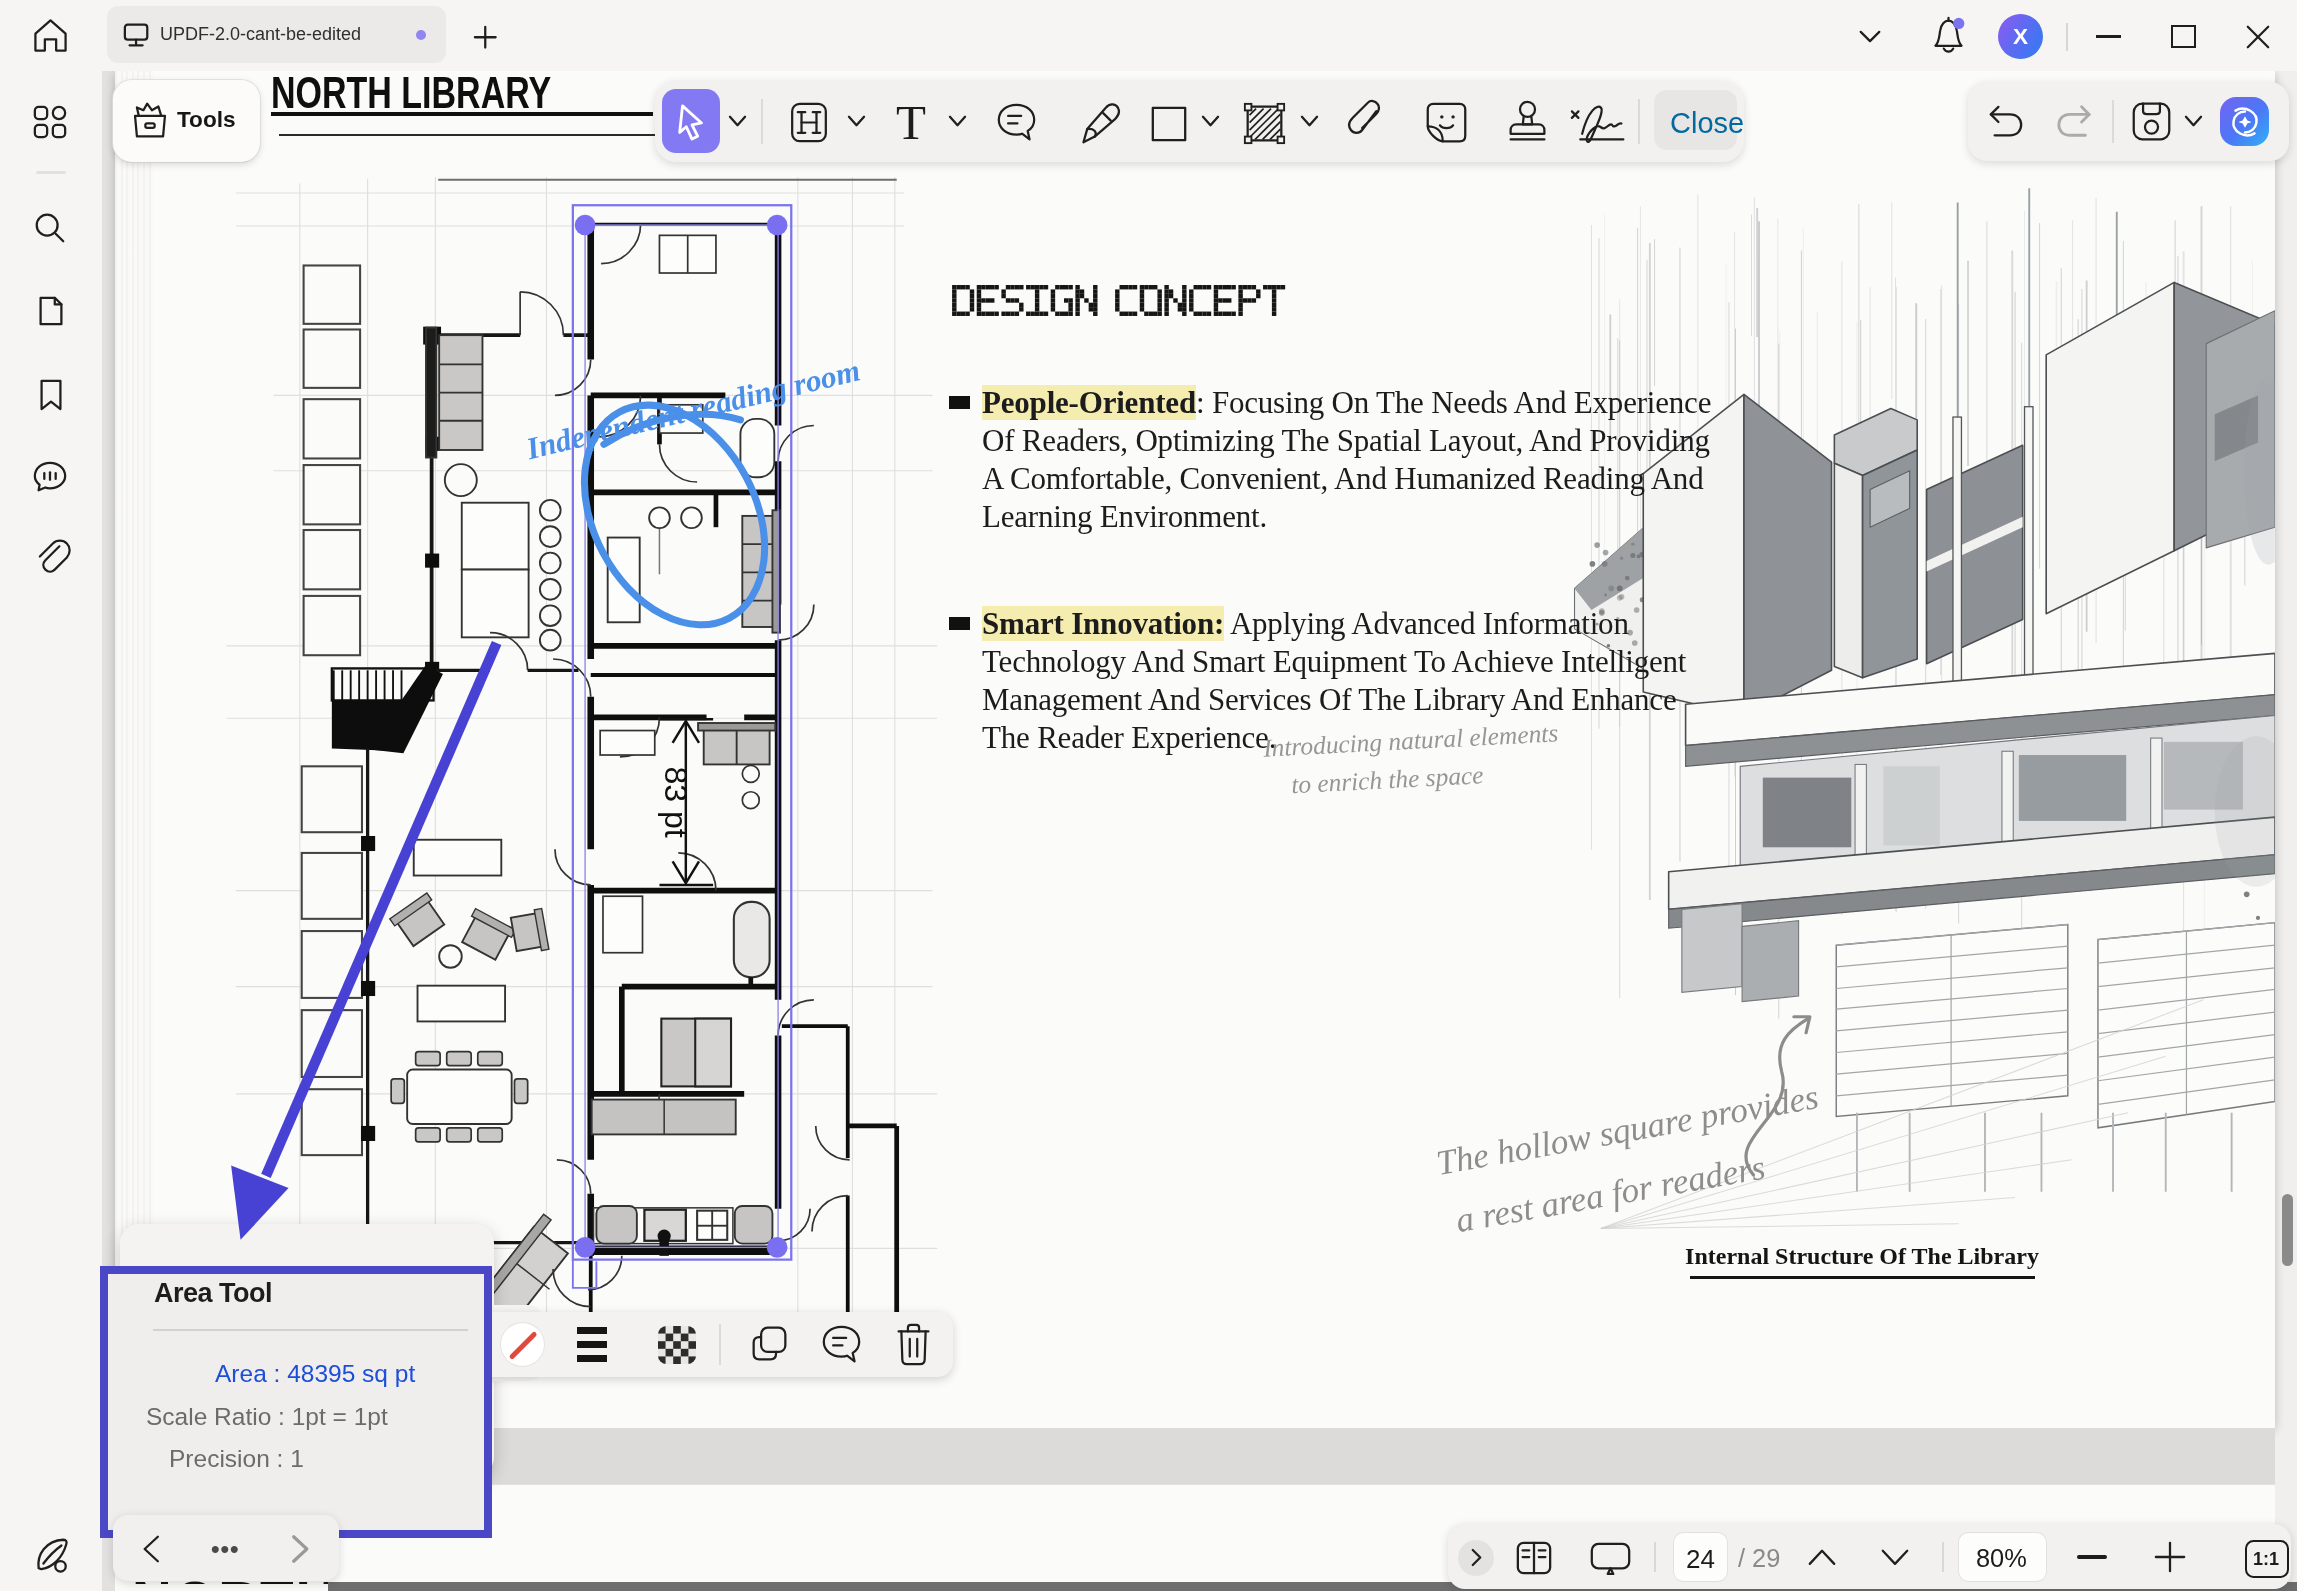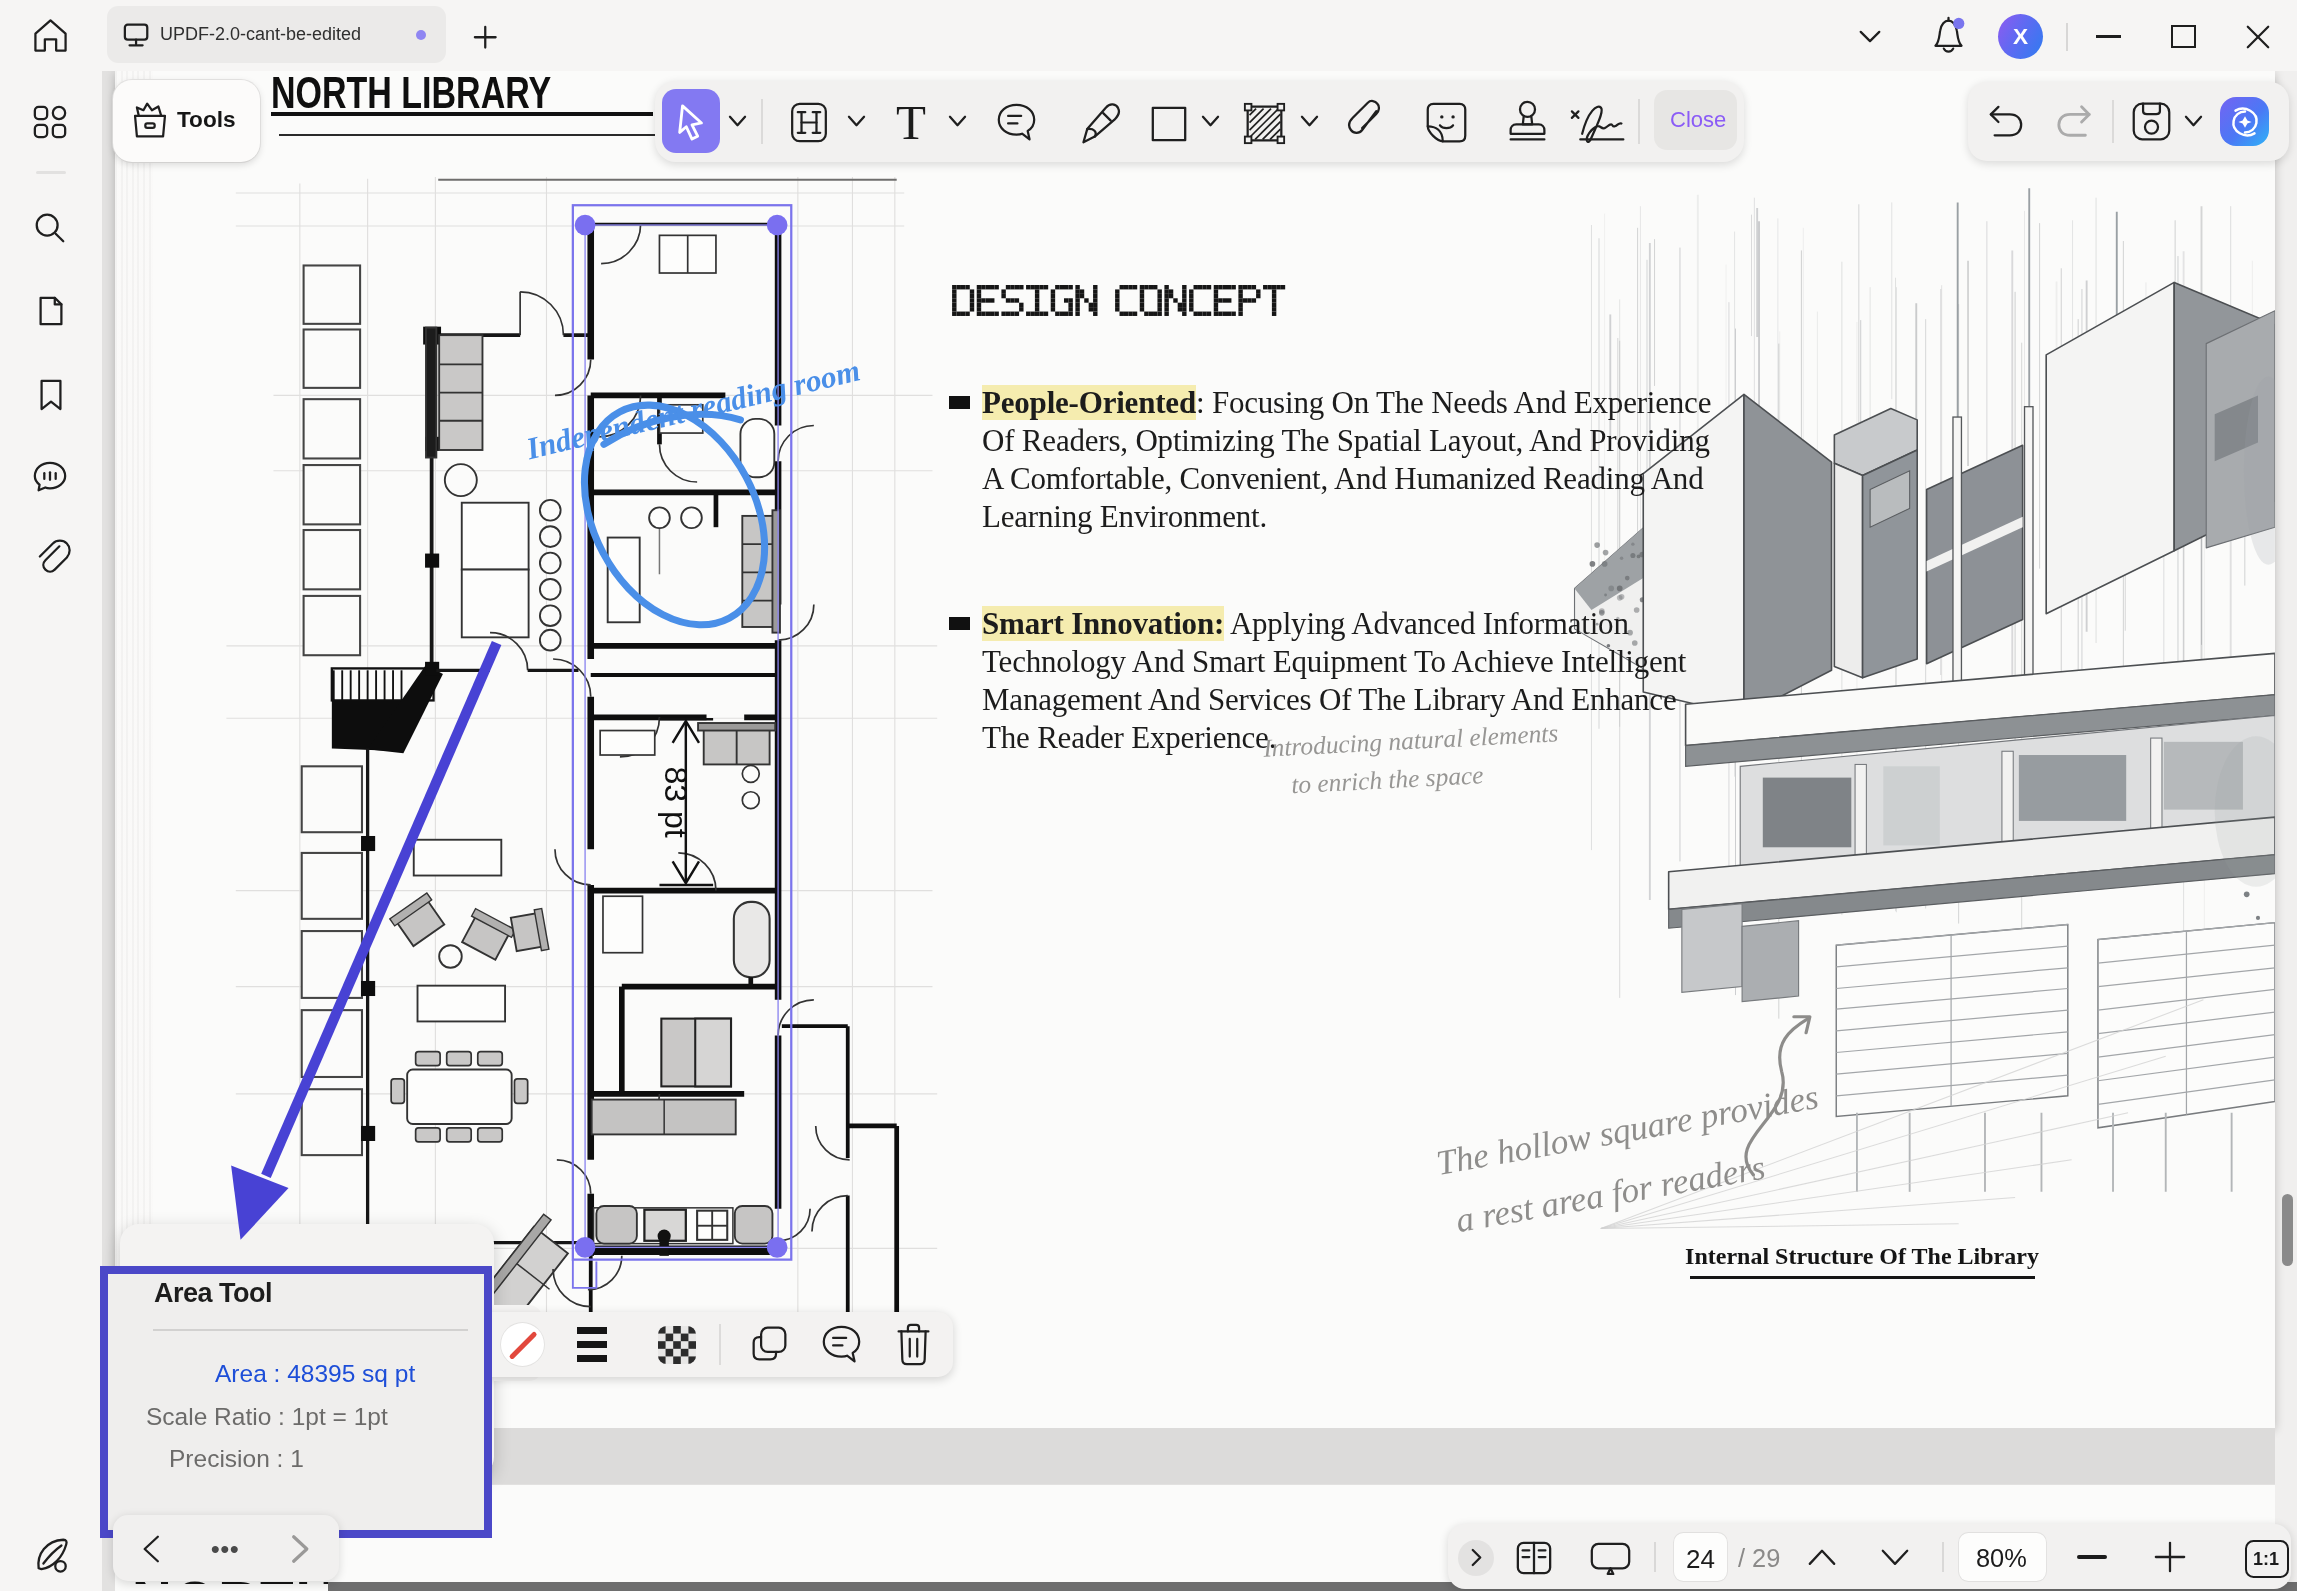--- a/index.html
+++ b/index.html
@@ -1026,21 +1026,21 @@
 </svg>
 
 <svg class="abs" style="left:1569px; top:102px;" width="60" height="43" viewBox="0 0 64 46">
   <path class="ico" stroke-width="2.4" d="M 3,10 L 10,17 M 10,10 L 3,17"></path>
   <path class="ico" stroke-width="2.4" d="M 14,34 C 20,10 30,2 34,6 C 38,10 28,28 24,38 C 22,43 20,44 19,41 C 18,37 24,28 30,26 C 34,25 34,29 38,28 C 41,27 42,24 45,24 C 47,24 46,27 49,26 C 52,25 53,22 56,23"></path>
   <line x1="12" y1="40" x2="58" y2="40" class="ico" stroke-width="2.4"></line>
 </svg>
 <div class="abs" style="left:1638px; top:99px; width:1.9px; height:45px; background:#dbdad9;"></div>
 
 <div class="abs" style="left:1654px; top:90px; width:83px; height:60px; background:#e7e6e4; border-radius:13px;"></div>
-<div class="abs" style="left:1670px; top:107px; font-size:22px; color:#8b5cf6;">Close</div>
+<div class="abs" style="left:1670px; top:107px; font-size:29px; color:#0369a1;">Close</div>
 
 <div class="abs" style="left:1968px; top:82px; width:321px; height:79px; background:#f2f1f0; border-radius:19px; box-shadow:0 2.8px 8.5px rgba(0,0,0,0.13);"></div>
 
 <svg class="abs" style="left:1987px; top:104px;" width="38" height="36" viewBox="0 0 40 38">
   <path class="ico" stroke-width="3" d="M 12,3 L 4,11 L 12,19"></path>
   <path class="ico" stroke-width="3" d="M 4,11 L 24,11 C 32,11 36,16 36,22 C 36,28 32,33 24,33 L 8,33"></path>
 </svg>
 
 <svg class="abs" style="left:2055px; top:104px;" width="38" height="36" viewBox="0 0 40 38">
   <g stroke="#ababab" fill="none" stroke-width="3" stroke-linecap="round" stroke-linejoin="round">

